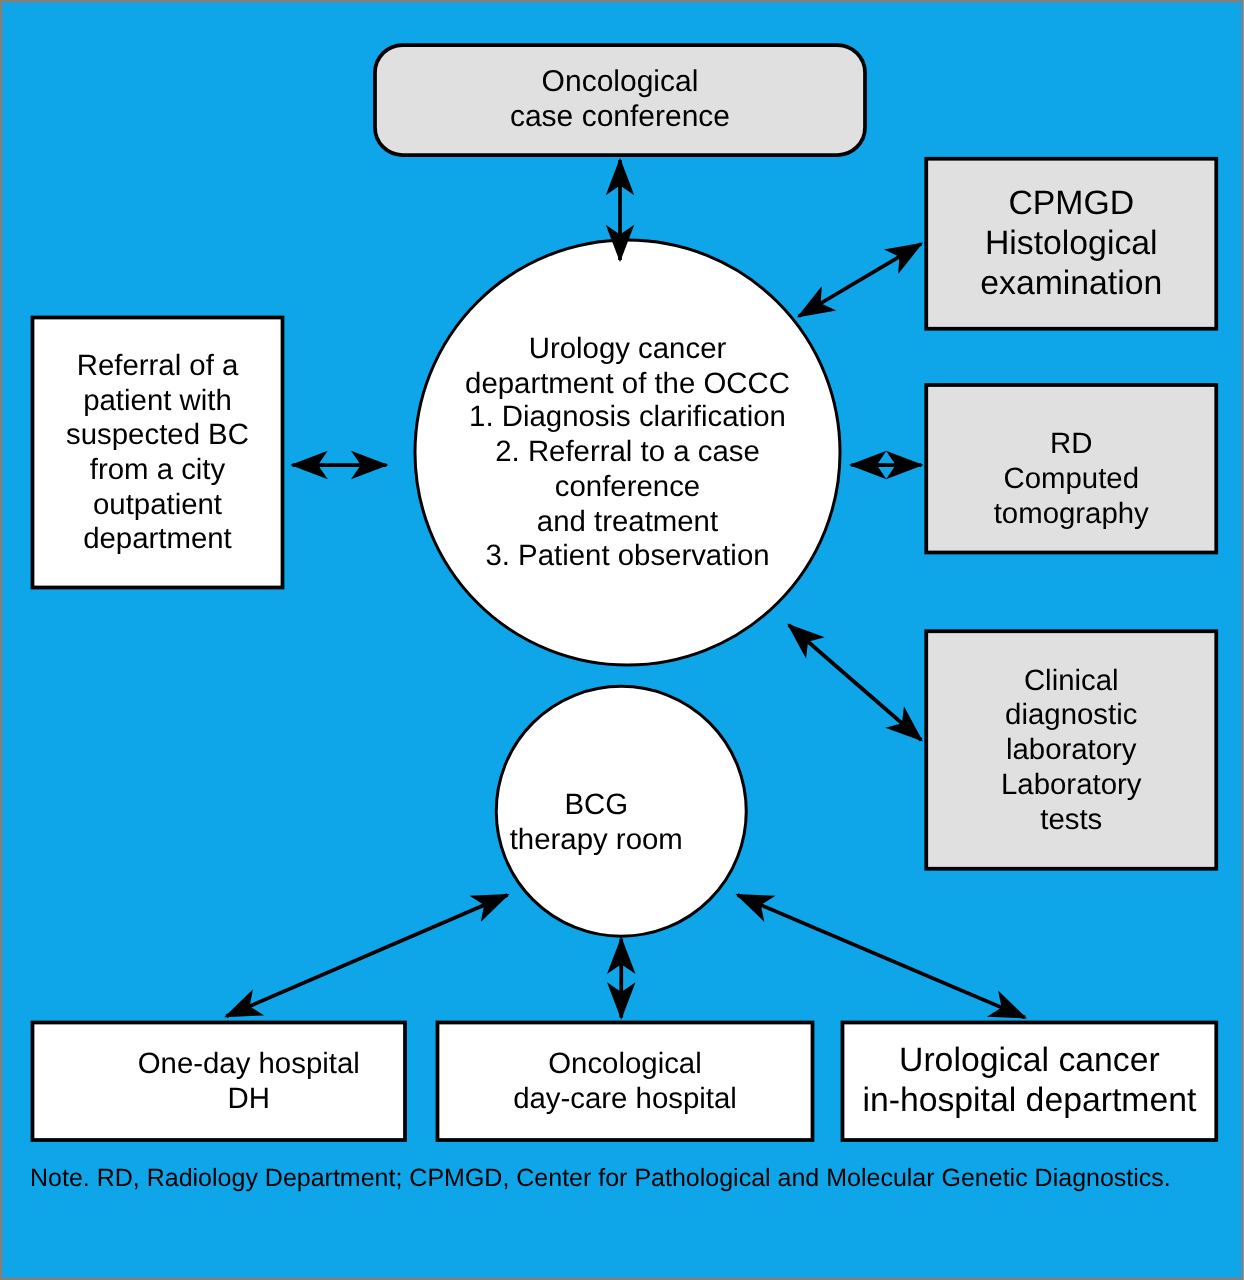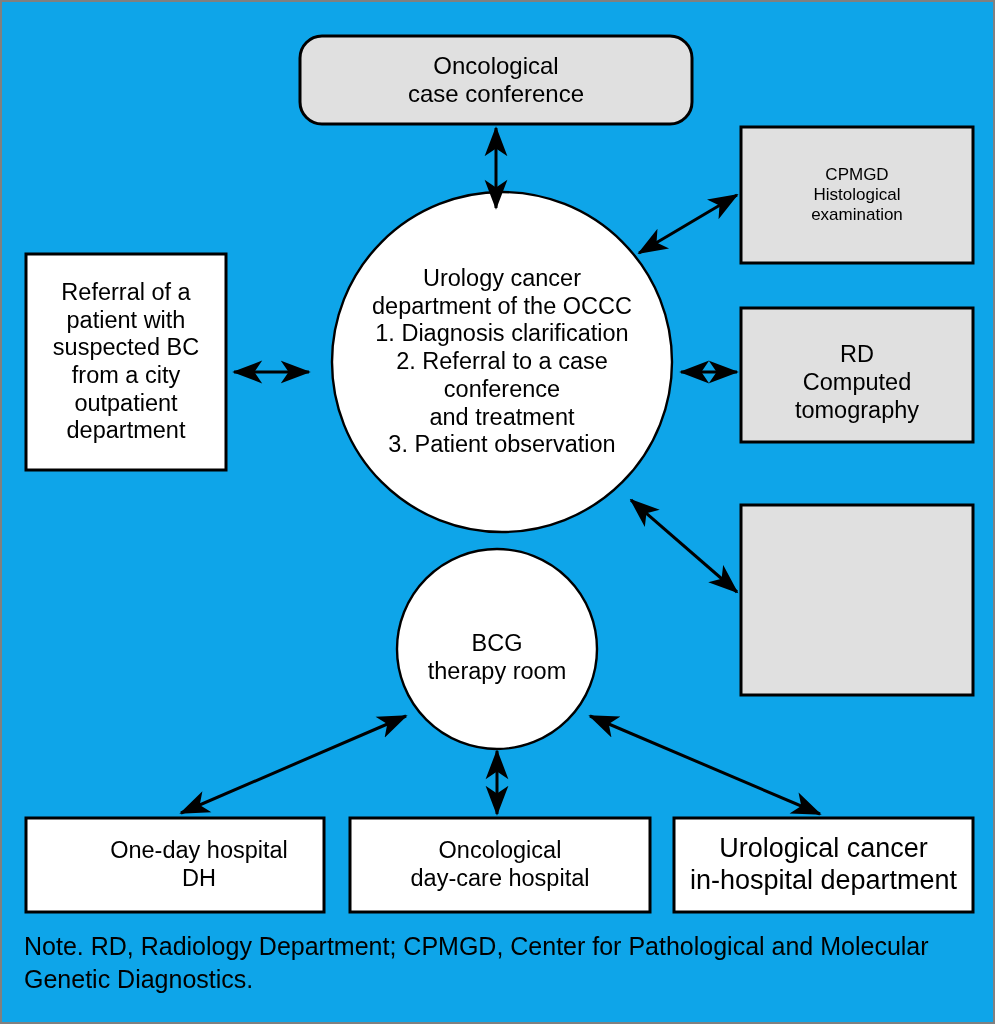--- a/index.html
+++ b/index.html
@@ -60,34 +60,34 @@
   #node-referral {
     left: 24px; top: 252px; width: 200px; height: 216px;
     font-size: 23.5px;
     padding: 0 6px;
     border-radius: 30px;
   }
 
   
   #node-cpmgd {
     left: 739px; top: 125px; width: 232px; height: 136px;
-    font-size: 17px;
+    font-size: 27px;
   }
   #node-rd {
     left: 739px; top: 314px; width: 232px; height: 134px;
     font-size: 23.5px;
   }
   #node-lab {
     left: 739px; top: 503px; width: 232px; height: 190px;
     font-size: 23.5px;
   }
 
   
   #node-bcg {
-    left: 390px; top: 567px; width: 210px; height: 178px;
+    left: 370px; top: 567px; width: 210px; height: 178px;
     font-size: 23.5px;
   }
 
   
   #node-one-day {
     left: 24px; top: 816px; width: 298px; height: 94px;
     font-size: 23.5px;
     padding-left: 48px;
   }
   #node-day-care {
@@ -98,21 +98,21 @@
     left: 672px; top: 816px; width: 299px; height: 94px;
     font-size: 27px;
   }
 
   
   #footer-note {
     position: absolute;
     left: 22px;
     top: 928px;
     width: 950px;
-    font-size: 25px;
+    font-size: 20px;
     line-height: 1.32;
     color: #000000;
     text-align: left;
   }
 </style>
 </head>
 <body>
 
 <div id="page">
 
@@ -192,20 +192,27 @@
 Histological
 examination</span>
   </div>
 
   <div class="node-text" id="node-rd">
     <span>RD
 Computed
 tomography</span>
   </div>
 
+  <div class="node-text" id="node-lab">
+    <span>Clinical
+diagnostic
+laboratory
+Laboratory
+tests</span>
+  </div>
 
   <div class="node-text" id="node-bcg">
     <span>BCG
 therapy room</span>
   </div>
 
   <div class="node-text" id="node-one-day">
     <span>One-day hospital
 DH</span>
   </div>

